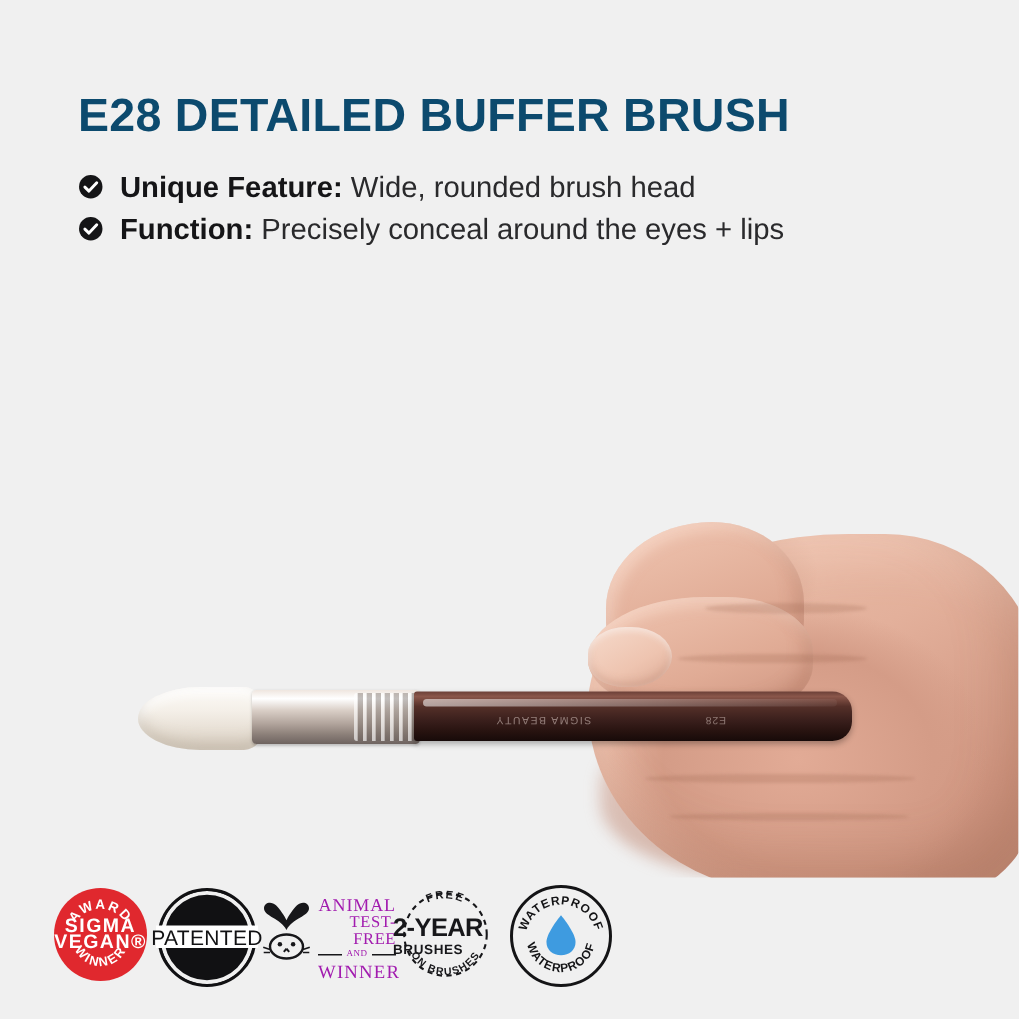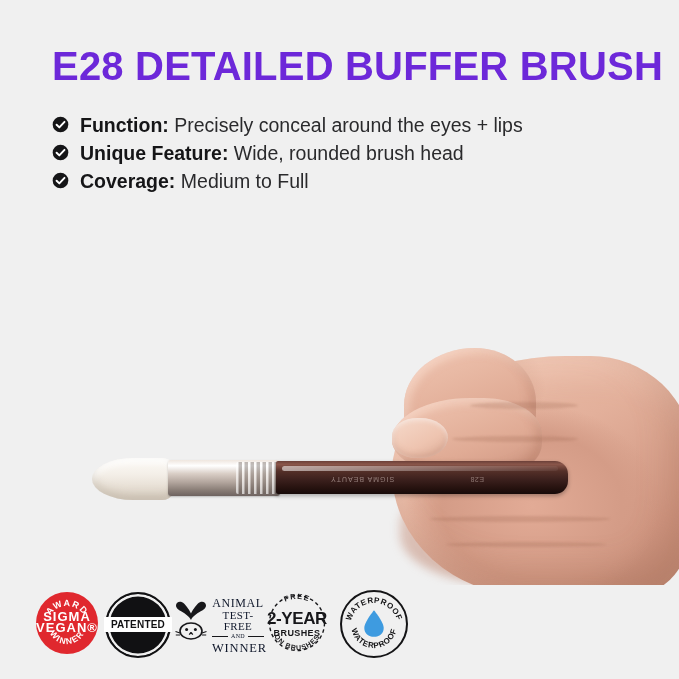--- a/index.html
+++ b/index.html
@@ -18,25 +18,25 @@
   #page {
     position: absolute;
     inset: 0;
     background: #f0f0f0;
   }
 
   
   #title {
     position: absolute;
     left: 52px;
-    top: 44px;
-    font-size: 40px;
+    top: 59px;
+    font-size: 31px;
     font-weight: bold;
     letter-spacing: 0.2px;
-    color: #6d28d9;
+    color: #0c4a6e;
     white-space: nowrap;
   }
 
   
   #bullets {
     position: absolute;
     left: 52px;
     top: 112px;
     width: 580px;
   }
@@ -238,58 +238,58 @@
     position: absolute;
     left: -3px; right: -3px;
     top: 23px;
     height: 15px;
     background: #fff;
     display: flex;
     align-items: center;
     justify-content: center;
   }
   .pat-band span {
-    font-size: 10px;
-    font-weight: bold;
+    font-size: 14px;
+    font-weight: normal;
     letter-spacing: 0.2px;
     color: #111113;
   }
 
   
   .badge-vegan { left: 174px; top: 8px; width: 90px; height: 52px; }
   .vegan-logo {
     position: absolute;
     left: 0; top: 4px;
     width: 34px; height: 42px;
   }
   .vegan-text {
     position: absolute;
     left: 38px; top: 1px;
     width: 52px;
-    text-align: center;
+    text-align: right;
     font-family: "Liberation Serif", serif;
-    color: #0f172a;
+    color: #a21caf;
   }
   .vt1 { font-size: 12px; letter-spacing: 0.6px; line-height: 13px; }
   .vt2 { font-size: 11px; letter-spacing: 0.4px; line-height: 11px; }
   .vt3 {
     font-size: 6px; letter-spacing: 0.3px; line-height: 9px;
     display: flex; align-items: center; justify-content: center; gap: 3px;
   }
   .vt3:before, .vt3:after {
     content: ""; flex: 1; height: 1px; background: #17171a;
   }
   .vt4 { font-size: 12.5px; letter-spacing: 0.8px; line-height: 14px; }
 
   
   .badge-year { left: 262px; top: 2px; width: 70px; height: 66px; }
   .year-main {
     position: absolute;
     left: 0; right: 0; top: 20px;
-    text-align: center;
+    text-align: left;
     color: #17171a;
   }
   .ym1 { font-size: 17px; font-weight: bold; letter-spacing: -0.4px; line-height: 18px; }
   .ym2 { font-size: 9px; font-weight: bold; letter-spacing: 0.4px; line-height: 11px; }
 
   
   .badge-water { left: 340px; top: 2px; width: 68px; height: 68px; }
   .water-circle {
     width: 68px; height: 68px;
     border-radius: 50%;
@@ -313,39 +313,32 @@
 
   <div id="title">E28 DETAILED BUFFER BRUSH</div>
 
   <div id="bullets">
 
     <div class="bullet">
       <svg class="check-icon" viewBox="0 0 20 20">
         <circle cx="10" cy="10" r="9.2" fill="#151517"></circle>
         <path d="M5.4 10.3 L8.6 13.4 L14.7 6.9" stroke="#ffffff" stroke-width="2.3" fill="none" stroke-linecap="round" stroke-linejoin="round"></path>
       </svg>
-      <span class="b-label">Function:</span><span class="b-text"> Precisely conceal around the eyes + lips</span>
+      <span class="b-label">Unique Feature:</span><span class="b-text"> Wide, rounded brush head</span>
     </div>
 
     <div class="bullet">
       <svg class="check-icon" viewBox="0 0 20 20">
         <circle cx="10" cy="10" r="9.2" fill="#151517"></circle>
         <path d="M5.4 10.3 L8.6 13.4 L14.7 6.9" stroke="#ffffff" stroke-width="2.3" fill="none" stroke-linecap="round" stroke-linejoin="round"></path>
       </svg>
-      <span class="b-label">Unique Feature:</span><span class="b-text"> Wide, rounded brush head</span>
-    </div>
-
-
-    <div class="bullet">
-      <svg class="check-icon" viewBox="0 0 20 20">
-        <circle cx="10" cy="10" r="9.2" fill="#151517"></circle>
-        <path d="M5.4 10.3 L8.6 13.4 L14.7 6.9" stroke="#ffffff" stroke-width="2.3" fill="none" stroke-linecap="round" stroke-linejoin="round"></path>
-      </svg>
-      <span class="b-label">Coverage:</span><span class="b-text"> Medium to Full</span>
-    </div>
+      <span class="b-label">Function:</span><span class="b-text"> Precisely conceal around the eyes + lips</span>
+    </div>
+
+
 
   </div>
 
   <div id="photo">
 
     <div class="palm-shadow"></div>
     <div class="hand"></div>
     <div class="knuckle finger-index"></div>
     <div class="knuckle finger-mid"></div>
     <div class="thumbnail-el"></div>

